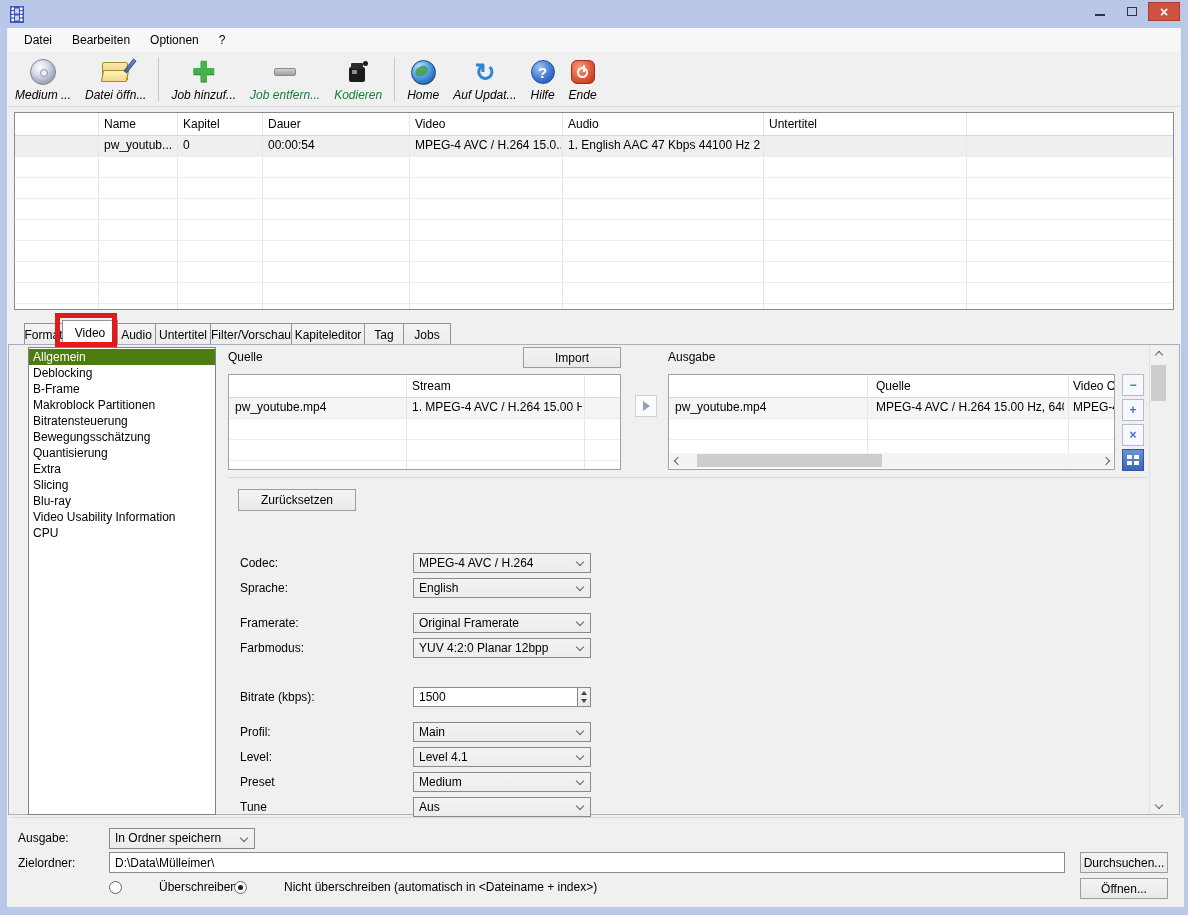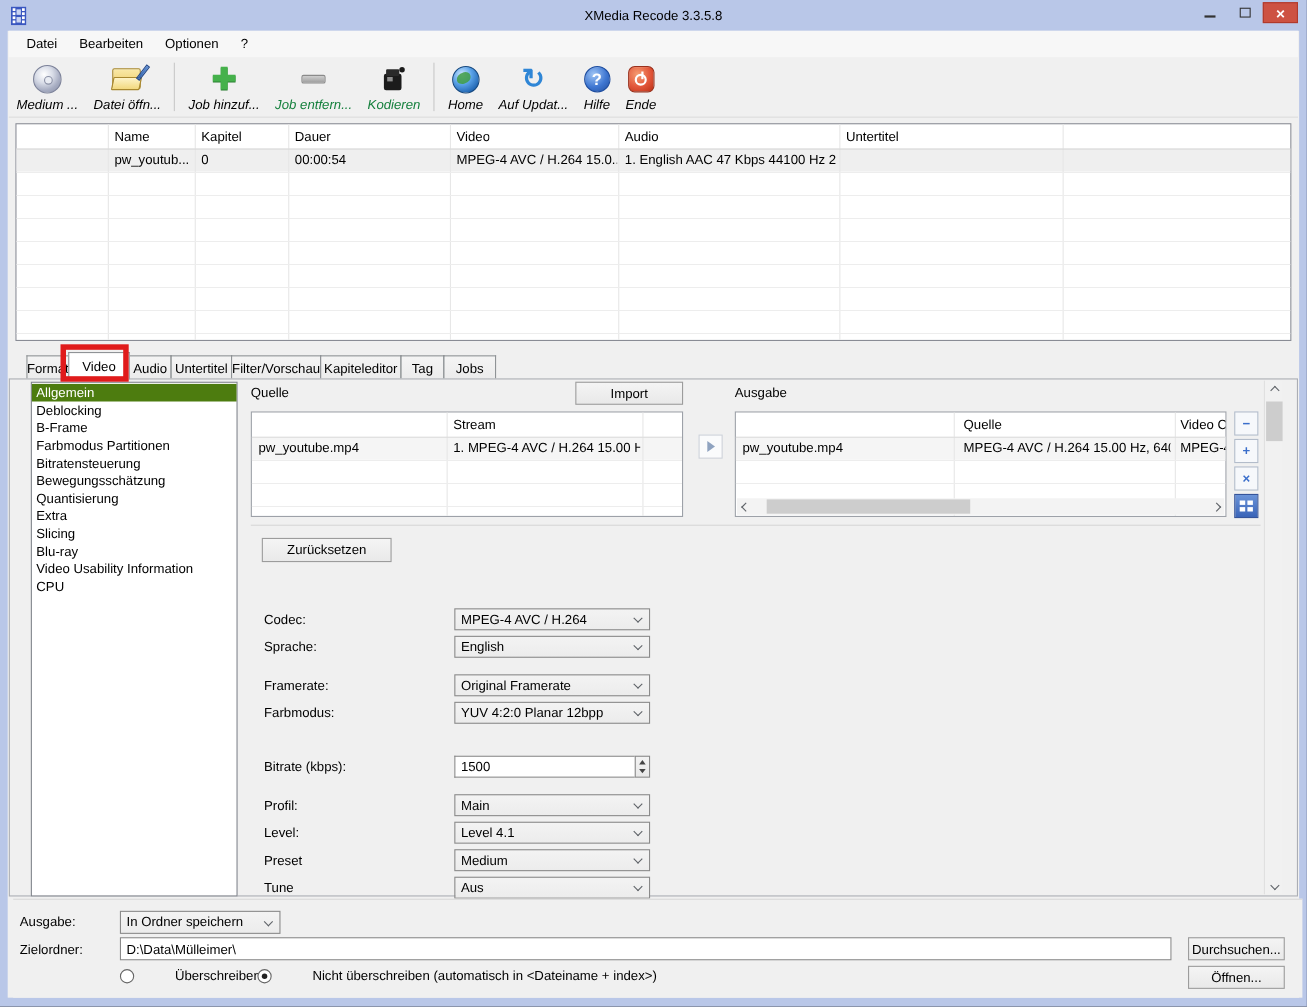--- a/index.html
+++ b/index.html
@@ -183,21 +183,20 @@
         <rect x="1.5" y="5.2" width="2.5" height="2.5" fill="#fff"></rect>
         <rect x="1.5" y="8.9" width="2.5" height="2.5" fill="#fff"></rect>
         <rect x="1.5" y="12.6" width="2.5" height="2.5" fill="#fff"></rect>
       <rect x="10" y="1.5" width="2.5" height="2.5" fill="#fff"></rect>
         <rect x="10" y="5.2" width="2.5" height="2.5" fill="#fff"></rect>
         <rect x="10" y="8.9" width="2.5" height="2.5" fill="#fff"></rect>
         <rect x="10" y="12.6" width="2.5" height="2.5" fill="#fff"></rect>
       <rect x="5" y="2.5" width="4" height="5" fill="#c9d4f2"></rect>
         <rect x="5" y="9.5" width="4" height="5" fill="#c9d4f2"></rect>
     </svg>
-    <div class="win-title">XMedia Recode 3.3.5.8</div>
     <div class="win-controls">
       <div class="wc-btn wc-min">
           <span class="bar"></span>
         </div>
       <div class="wc-btn wc-max">
           <span class="box"></span>
         </div>
       <div class="wc-btn wc-close">×</div>
     </div>
   </div>
@@ -318,21 +317,21 @@
     <div class="tab" style="width:48px">Jobs</div>
   </div>
   <div class="red-box"></div>
 
   <div class="tabpanel"></div>
 
   <div class="side-list">
     <div class="side-item selected">Allgemein</div>
     <div class="side-item">Deblocking</div>
     <div class="side-item">B-Frame</div>
-    <div class="side-item">Farbmodus Partitionen</div>
+    <div class="side-item">Makroblock Partitionen</div>
     <div class="side-item">Bitratensteuerung</div>
     <div class="side-item">Bewegungsschätzung</div>
     <div class="side-item">Quantisierung</div>
     <div class="side-item">Extra</div>
     <div class="side-item">Slicing</div>
     <div class="side-item">Blu-ray</div>
     <div class="side-item">Video Usability Information</div>
     <div class="side-item">CPU</div>
   </div>
 

